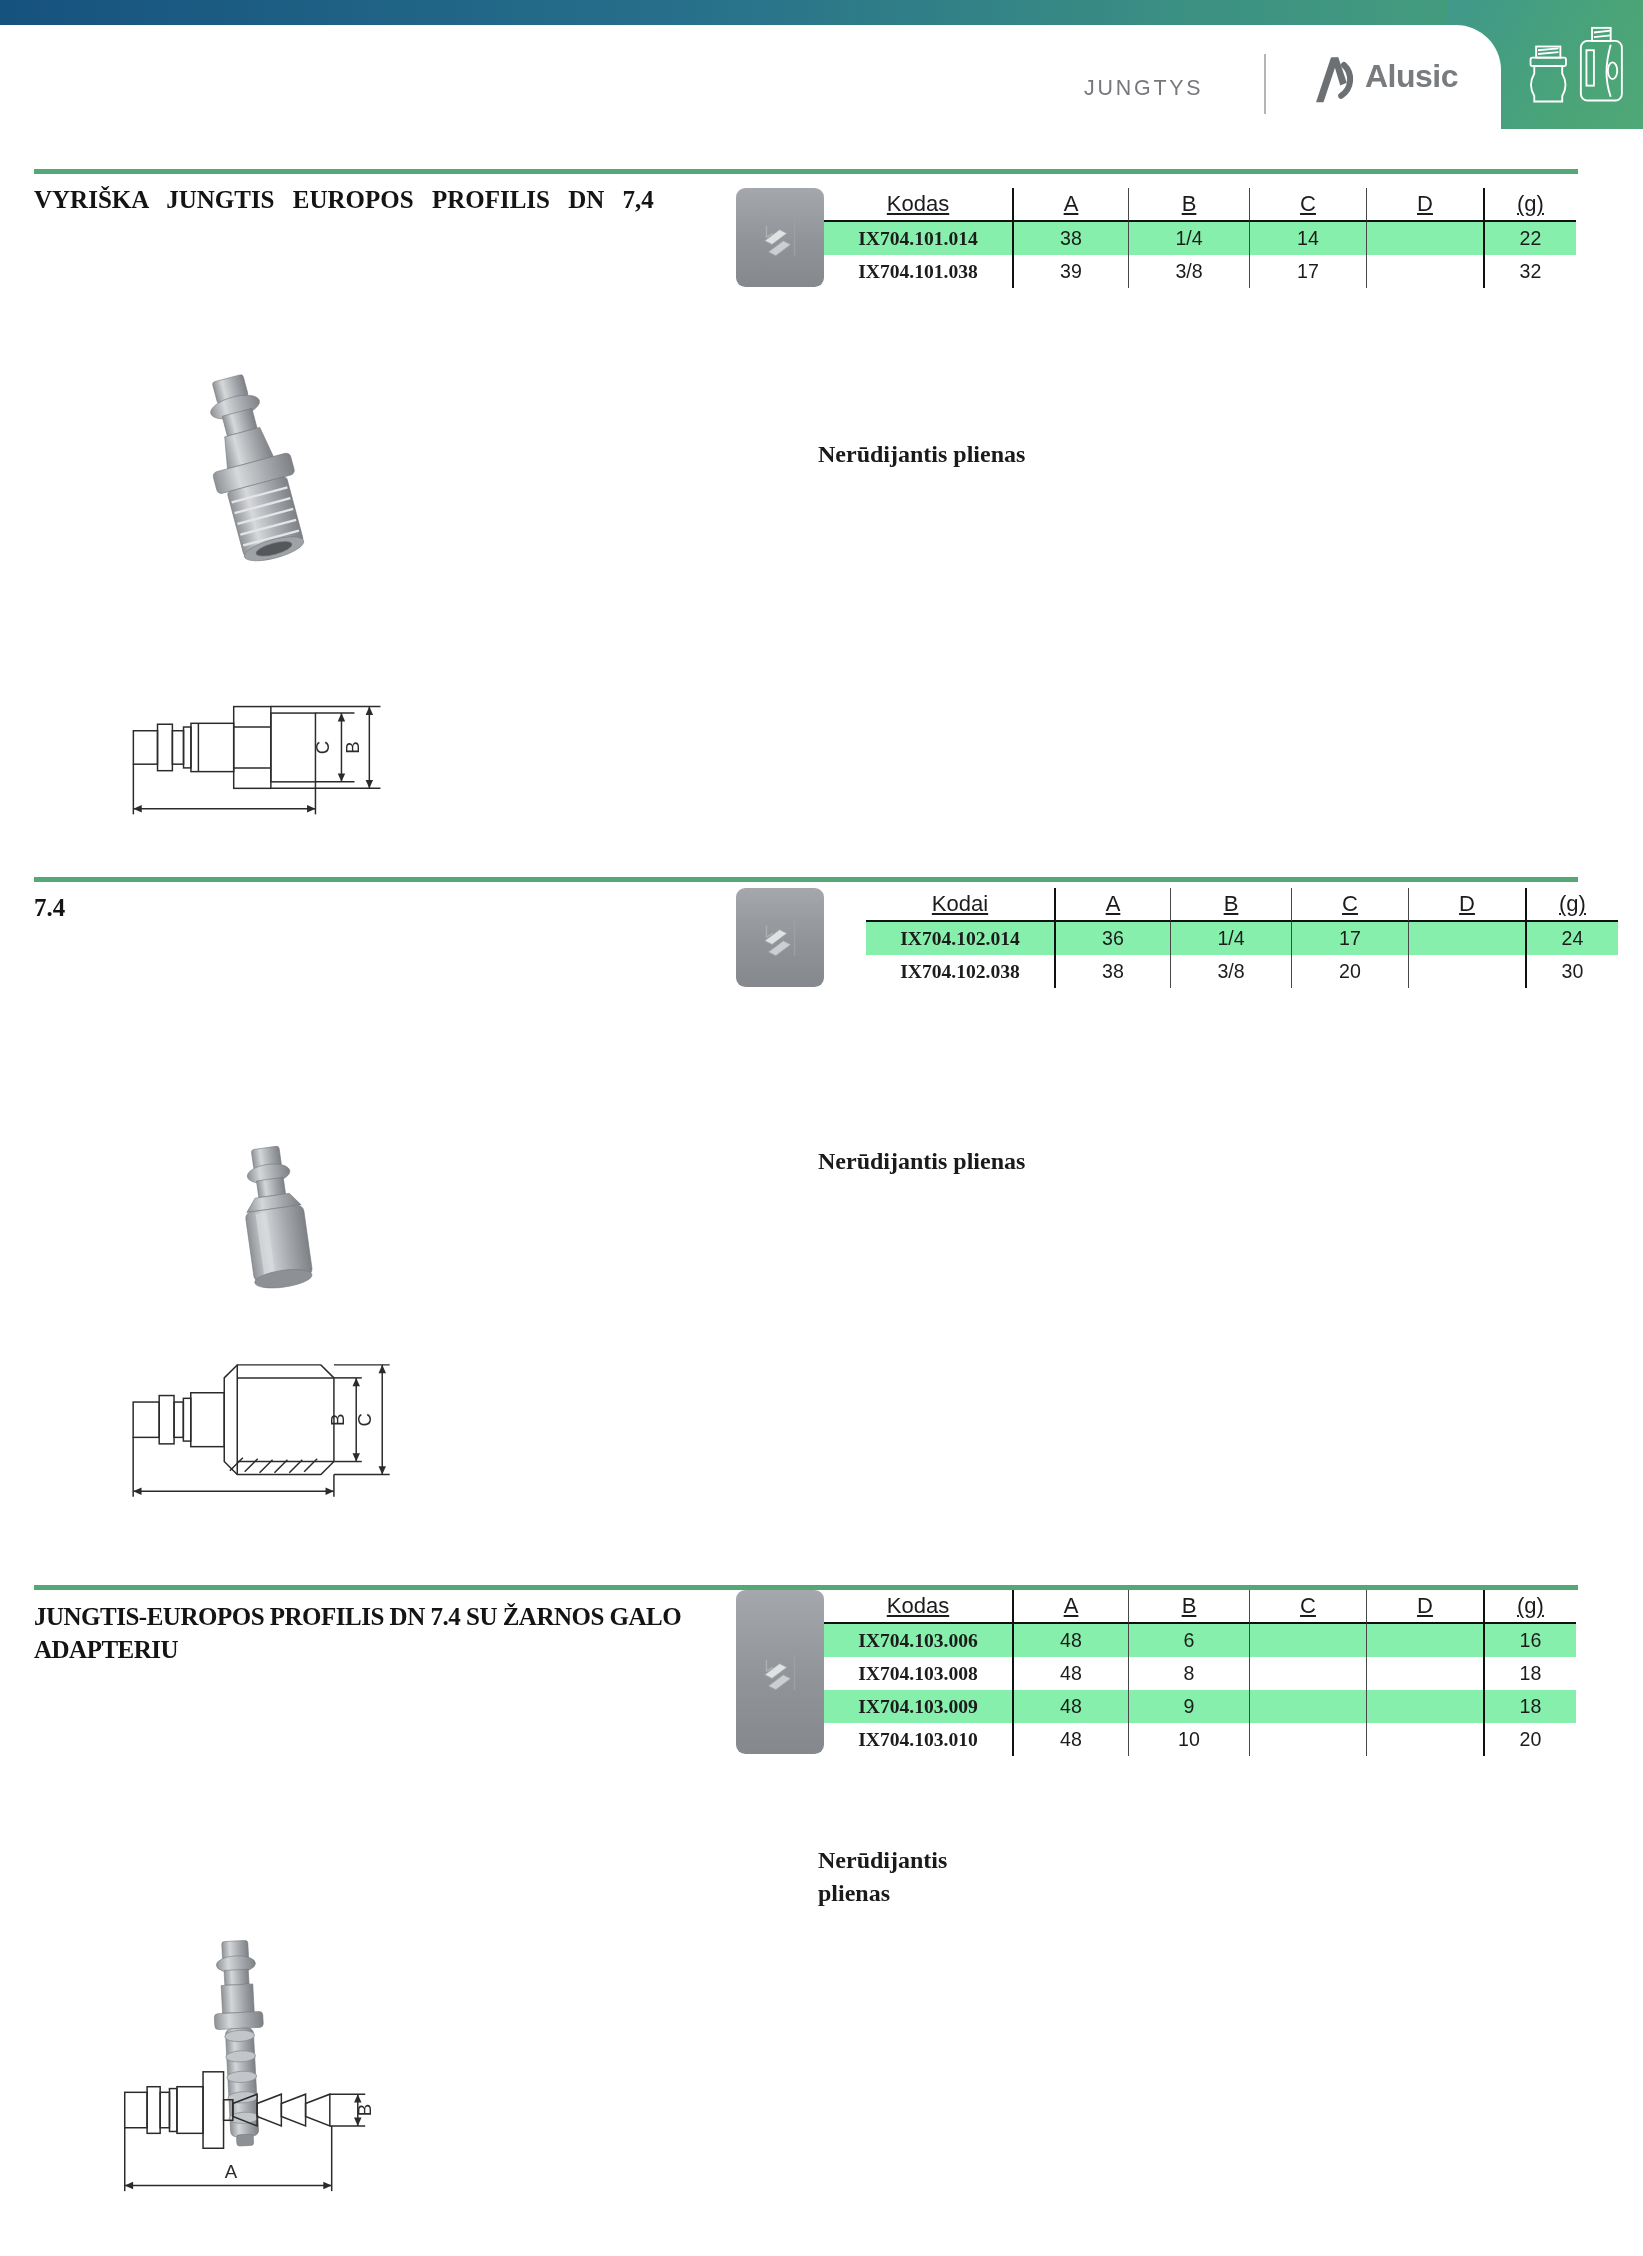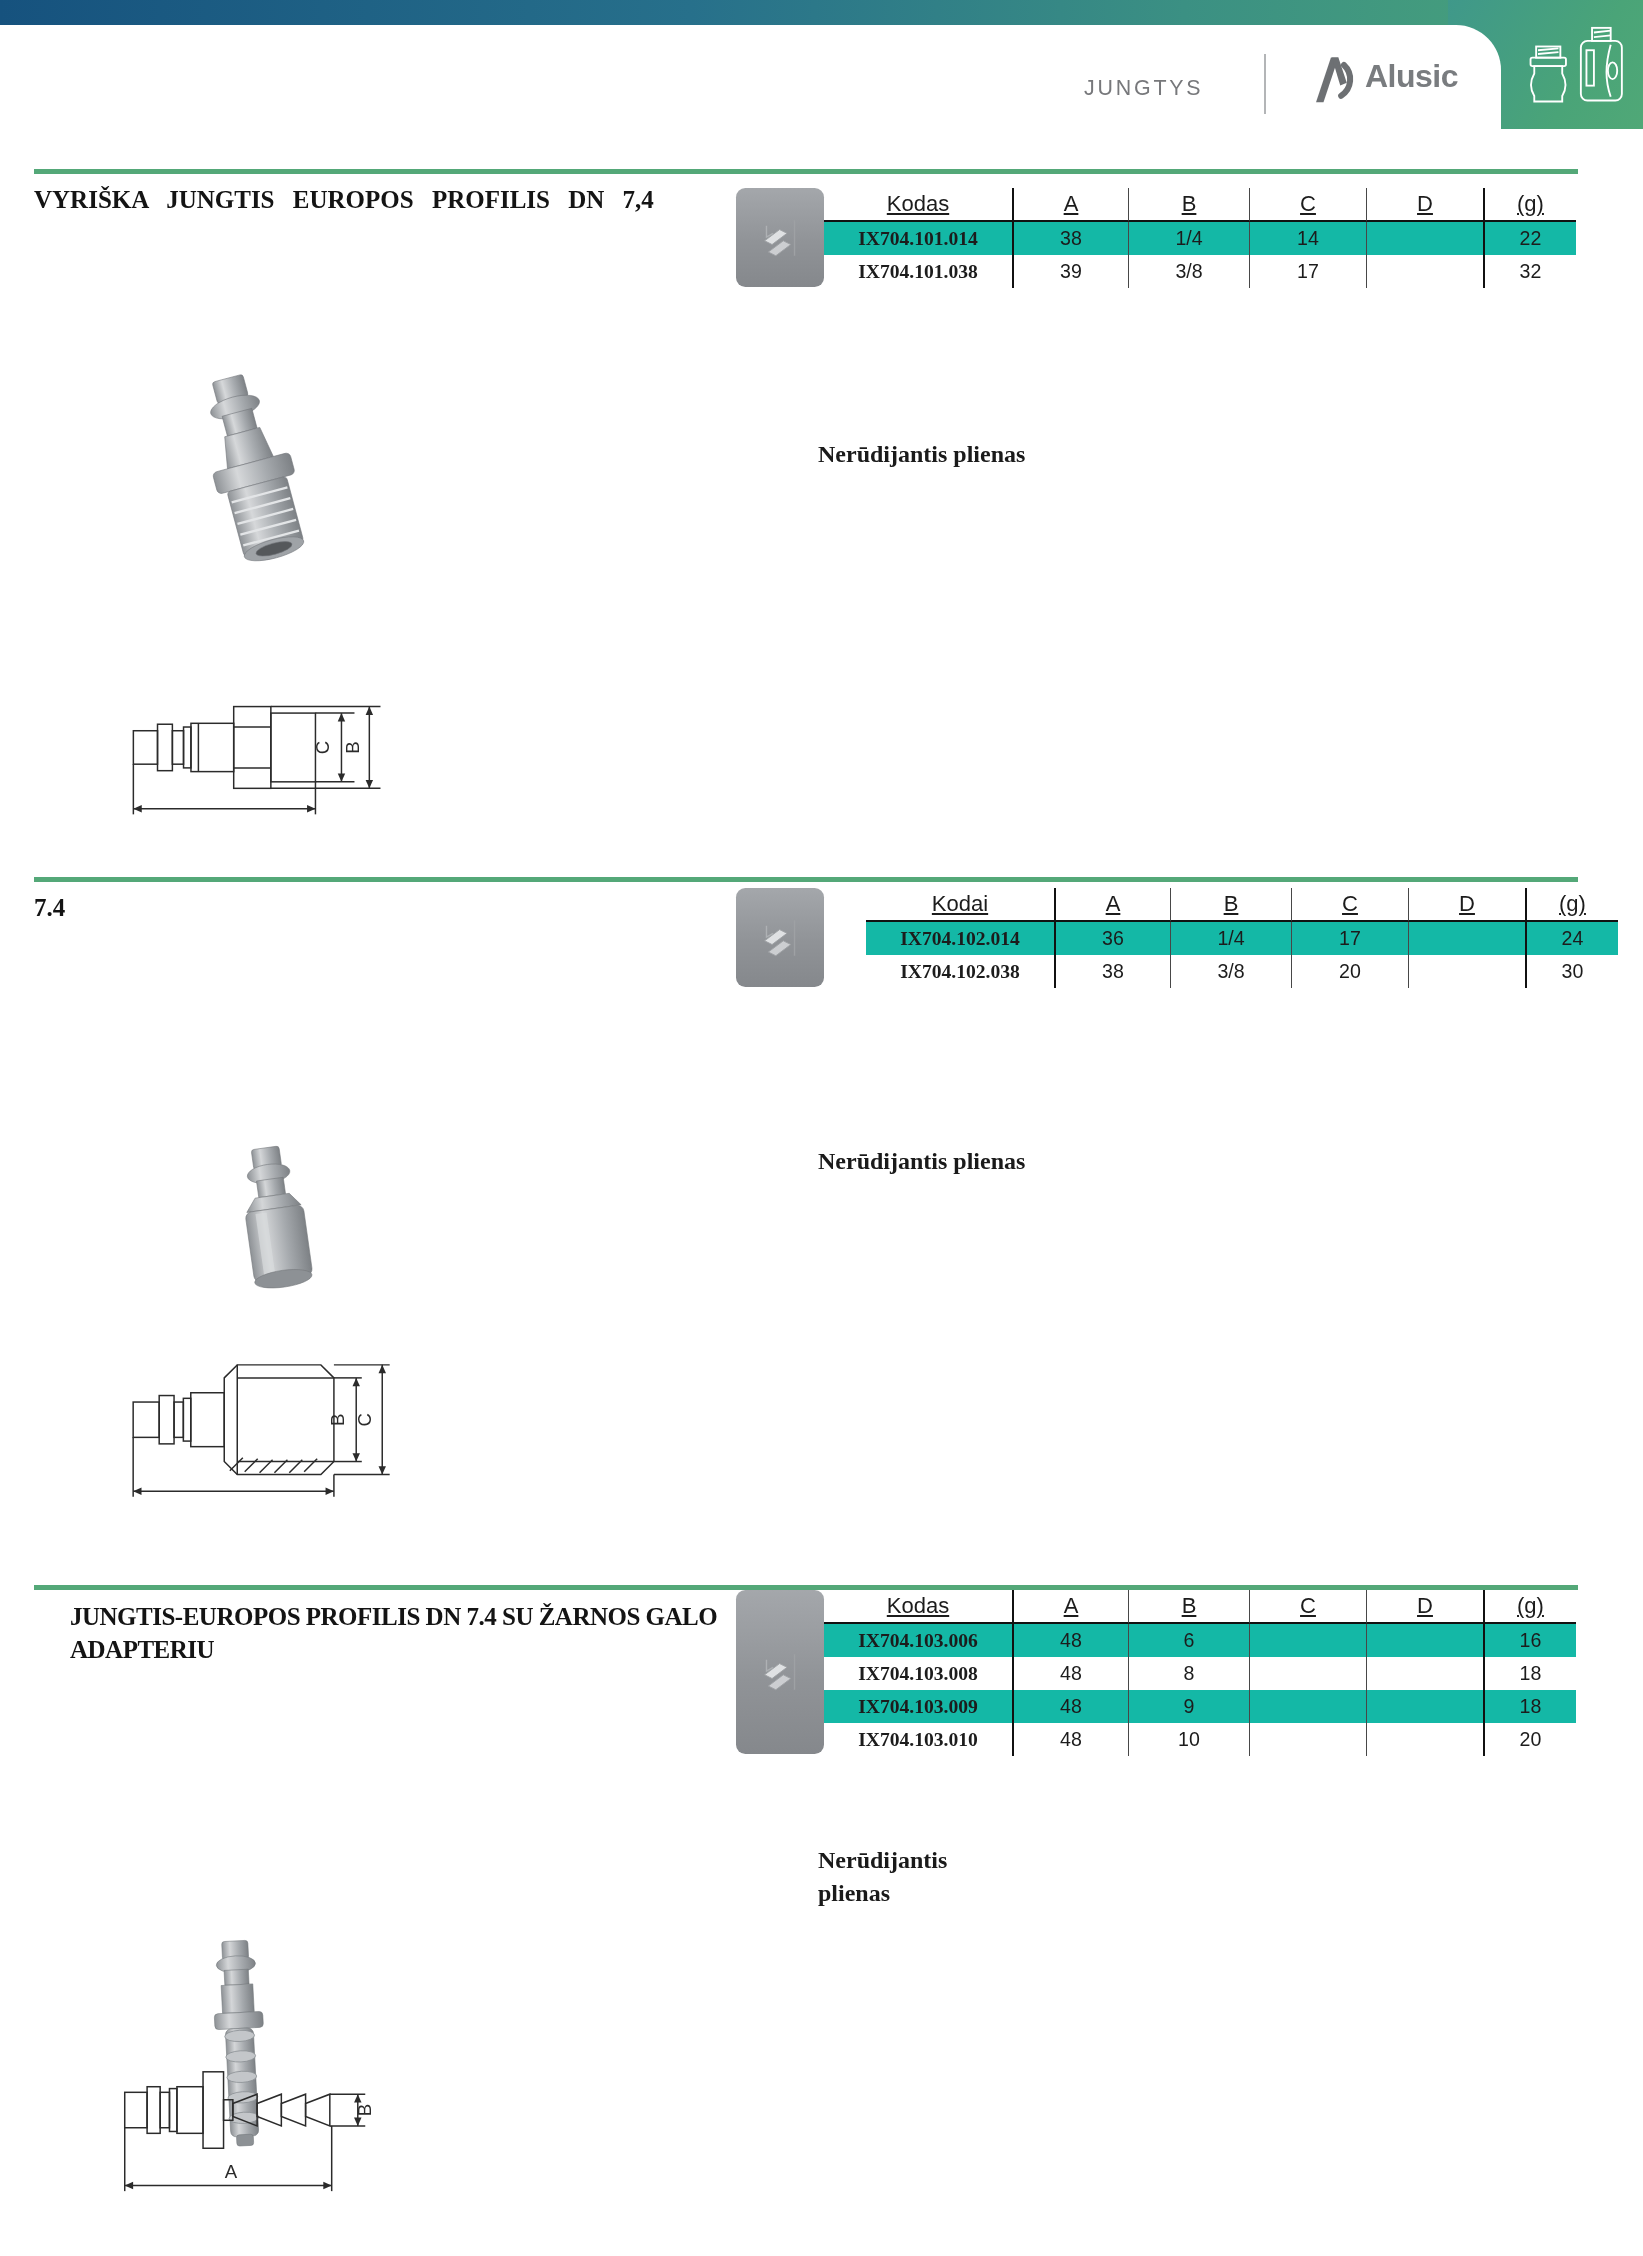--- a/index.html
+++ b/index.html
@@ -20,36 +20,36 @@
   .hdr-divider{left:1264px;top:54px;width:1.9px;height:60px;background:#b3b5b7;}
   .logo-mark{left:1303px;top:52px;}
   .brand{left:1365px;top:58px;font-size:32px;font-weight:bold;color:#797c7f;letter-spacing:-0.5px;}
   .corner-icons{left:1523px;top:26px;}
 
   
   .rule{left:34px;width:1544px;height:4.7px;background:#54a878;}
   .title{left:34px;color:#141414;font-family:"Liberation Serif",serif;font-weight:bold;
     font-size:25px;line-height:33px;}
   .s1 .title-line{word-spacing:12px;}
-  .s3-title{letter-spacing:-0.5px;margin-left:36px;}
+  .s3-title{letter-spacing:-0.5px;}
   .material{left:818px;color:#1a1a1a;font-family:"Liberation Serif",serif;font-weight:bold;
     font-size:24px;line-height:33px;}
 
   
   .dtable{left:824px;display:grid;
     grid-template-columns:188px 116px 121px 117px 117px 93px;
     grid-template-rows:34px;grid-auto-rows:33px;}
   .cell{display:flex;align-items:center;justify-content:center;
     font-size:19.6px;color:#1c1c1c;box-sizing:border-box;}
   .cell.head{font-size:22px;border-bottom:2.8px solid #111111;text-decoration:underline;}
   .cell.col-0:not(.head){font-family:"Liberation Serif",serif;font-weight:bold;font-size:19.6px;}
   .cell.col-1{border-left:2.8px solid #111111;}
   .cell.col-2,.cell.col-3,.cell.col-4{border-left:0.9px solid #474747;}
   .cell.col-5{border-left:2.8px solid #111111;}
-  .cell.shade{background:#14b8a6;}
+  .cell.shade{background:#86efac;}
 
   .graybox{left:736px;width:88px;border-radius:9.3px;
     background:linear-gradient(180deg,#a4a7ab 0%,#909397 55%,#85888c 100%);
     display:flex;align-items:center;justify-content:center;}
 
   
   .r1{top:169px;} .t1{top:183px;} .tb1{top:188px;} .gb1{top:188px;height:99px;}
   .m1{top:438px;} .ph1{left:194px;top:369px;} .dr1{left:129px;top:688px;}
   .r2{top:877px;} .t2{top:891px;} .tb2{top:888px;padding-left:42px;} .gb2{top:888px;height:99px;}
   .m2{top:1145px;} .ph2{left:224px;top:1143px;} .dr2{left:129px;top:1350px;}

